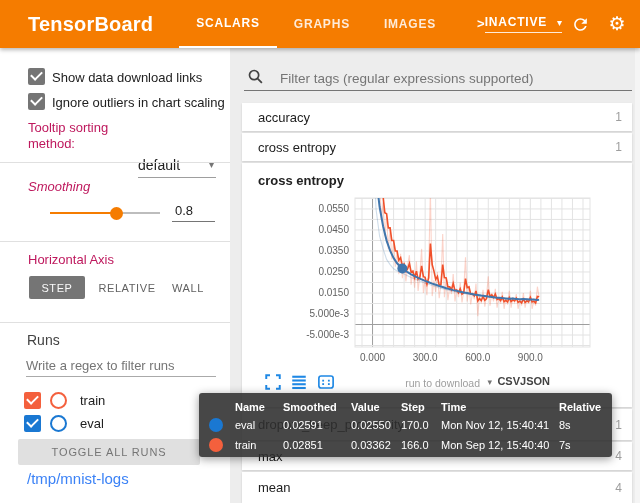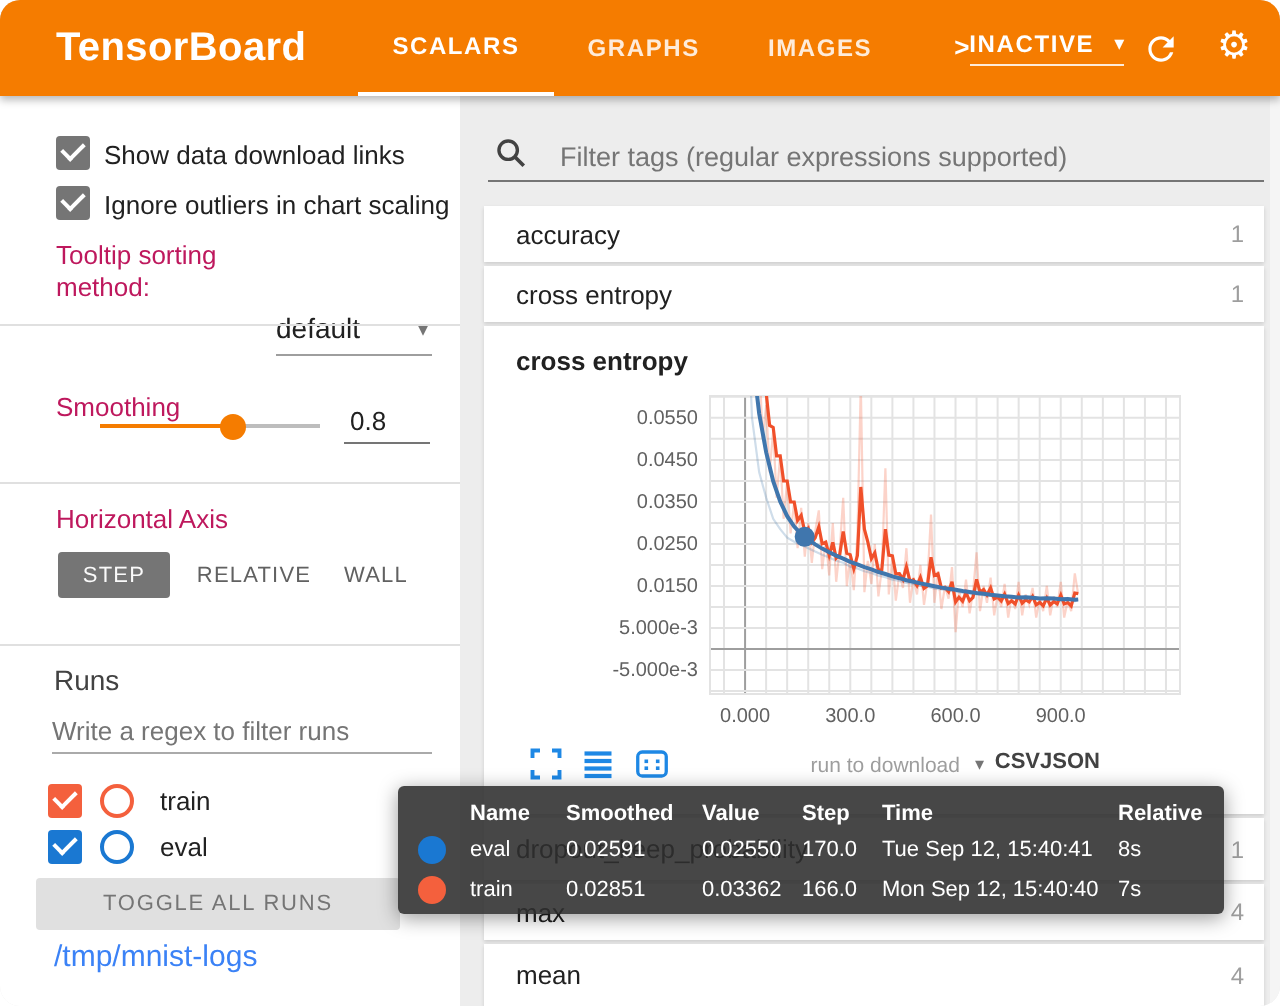--- a/index.html
+++ b/index.html
@@ -1,17 +1,17 @@
 <!DOCTYPE html>
 <html><head>
 <meta charset="utf-8">
 <style>
   html,body{margin:0;padding:0;}
   .app{position:relative;width:640px;height:503px;overflow:hidden;background:#ededed;
-       font-family:"Liberation Sans",sans-serif;border-radius:10px;-webkit-font-smoothing:antialiased;}
+       font-family:"Liberation Sans",sans-serif;-webkit-font-smoothing:antialiased;}
 
   
   .header{position:absolute;left:0;top:0;width:640px;height:48px;background:#f57c00;
           display:flex;align-items:center;box-shadow:0 2px 4px rgba(0,0,0,.28);z-index:5;}
   .logo{margin-left:28px;color:#fff;font-size:20px;font-weight:bold;letter-spacing:.2px;}
   .tabs{display:flex;margin-left:26px;height:48px;}
   .tab{padding:0 17px;line-height:48px;font-size:12px;font-weight:bold;letter-spacing:.8px;
        color:rgba(255,255,255,.85);cursor:pointer;}
   .tab.active{color:#fff;border-bottom:2px solid #fff;line-height:46px;}
   .overflow-chevron{color:#fff;font-weight:bold;font-size:13px;margin-left:24px;line-height:48px;}
@@ -137,21 +137,21 @@
     <div class="cb-label" style="left:52px;top:47px;">Ignore outliers in chart scaling</div>
 
     <div class="side-label" style="left:28px;top:72px;width:96px;line-height:16px;">Tooltip sorting method:</div>
     <div class="dd" style="left:138px;top:76px;width:78px;height:21px;margin-top:32px;">
       <span class="dd-text">default</span>
       <span class="dd-caret">▾</span>
     </div>
 
     <div class="divider" style="top:114px;"></div>
 
-    <div class="side-label" style="left:28px;top:148px;">Smoothing</div>
+    <div class="side-label" style="left:28px;top:131px;font-style:italic;">Smoothing</div>
     <div class="slider-track" style="left:50px;top:164px;width:110px;"></div>
     <div class="slider-fill" style="left:50px;top:164px;width:66px;"></div>
     <div class="slider-thumb" style="left:110px;top:159px;"></div>
     <div class="value-box" style="left:172px;top:153px;width:40px;">0.8</div>
 
     <div class="divider" style="top:193px;"></div>
 
     <div class="side-label" style="left:28px;top:204px;">Horizontal Axis</div>
     <div class="seg-btn sel" style="left:29px;top:228px;width:56px;">STEP</div>
     <div class="seg-btn flat" style="left:91px;top:228px;width:72px;">RELATIVE</div>
@@ -313,21 +313,21 @@
       <div class="tt-head">Time</div>
       <div class="tt-head">Relative</div>
 
       <div class="tt-cell">
           <div class="tt-dot" style="background:#1a78d2;margin-top:3px;"></div>
         </div>
       <div class="tt-cell">eval</div>
       <div class="tt-cell">0.02591</div>
       <div class="tt-cell">0.02550</div>
       <div class="tt-cell">170.0</div>
-      <div class="tt-cell">Tue Sep 12, 15:40:41</div>
+      <div class="tt-cell">Mon Nov 12, 15:40:41</div>
       <div class="tt-cell">8s</div>
 
       <div class="tt-cell">
           <div class="tt-dot" style="background:#f4603d;margin-top:3px;"></div>
         </div>
       <div class="tt-cell">train</div>
       <div class="tt-cell">0.02851</div>
       <div class="tt-cell">0.03362</div>
       <div class="tt-cell">166.0</div>
       <div class="tt-cell">Mon Sep 12, 15:40:40</div>

